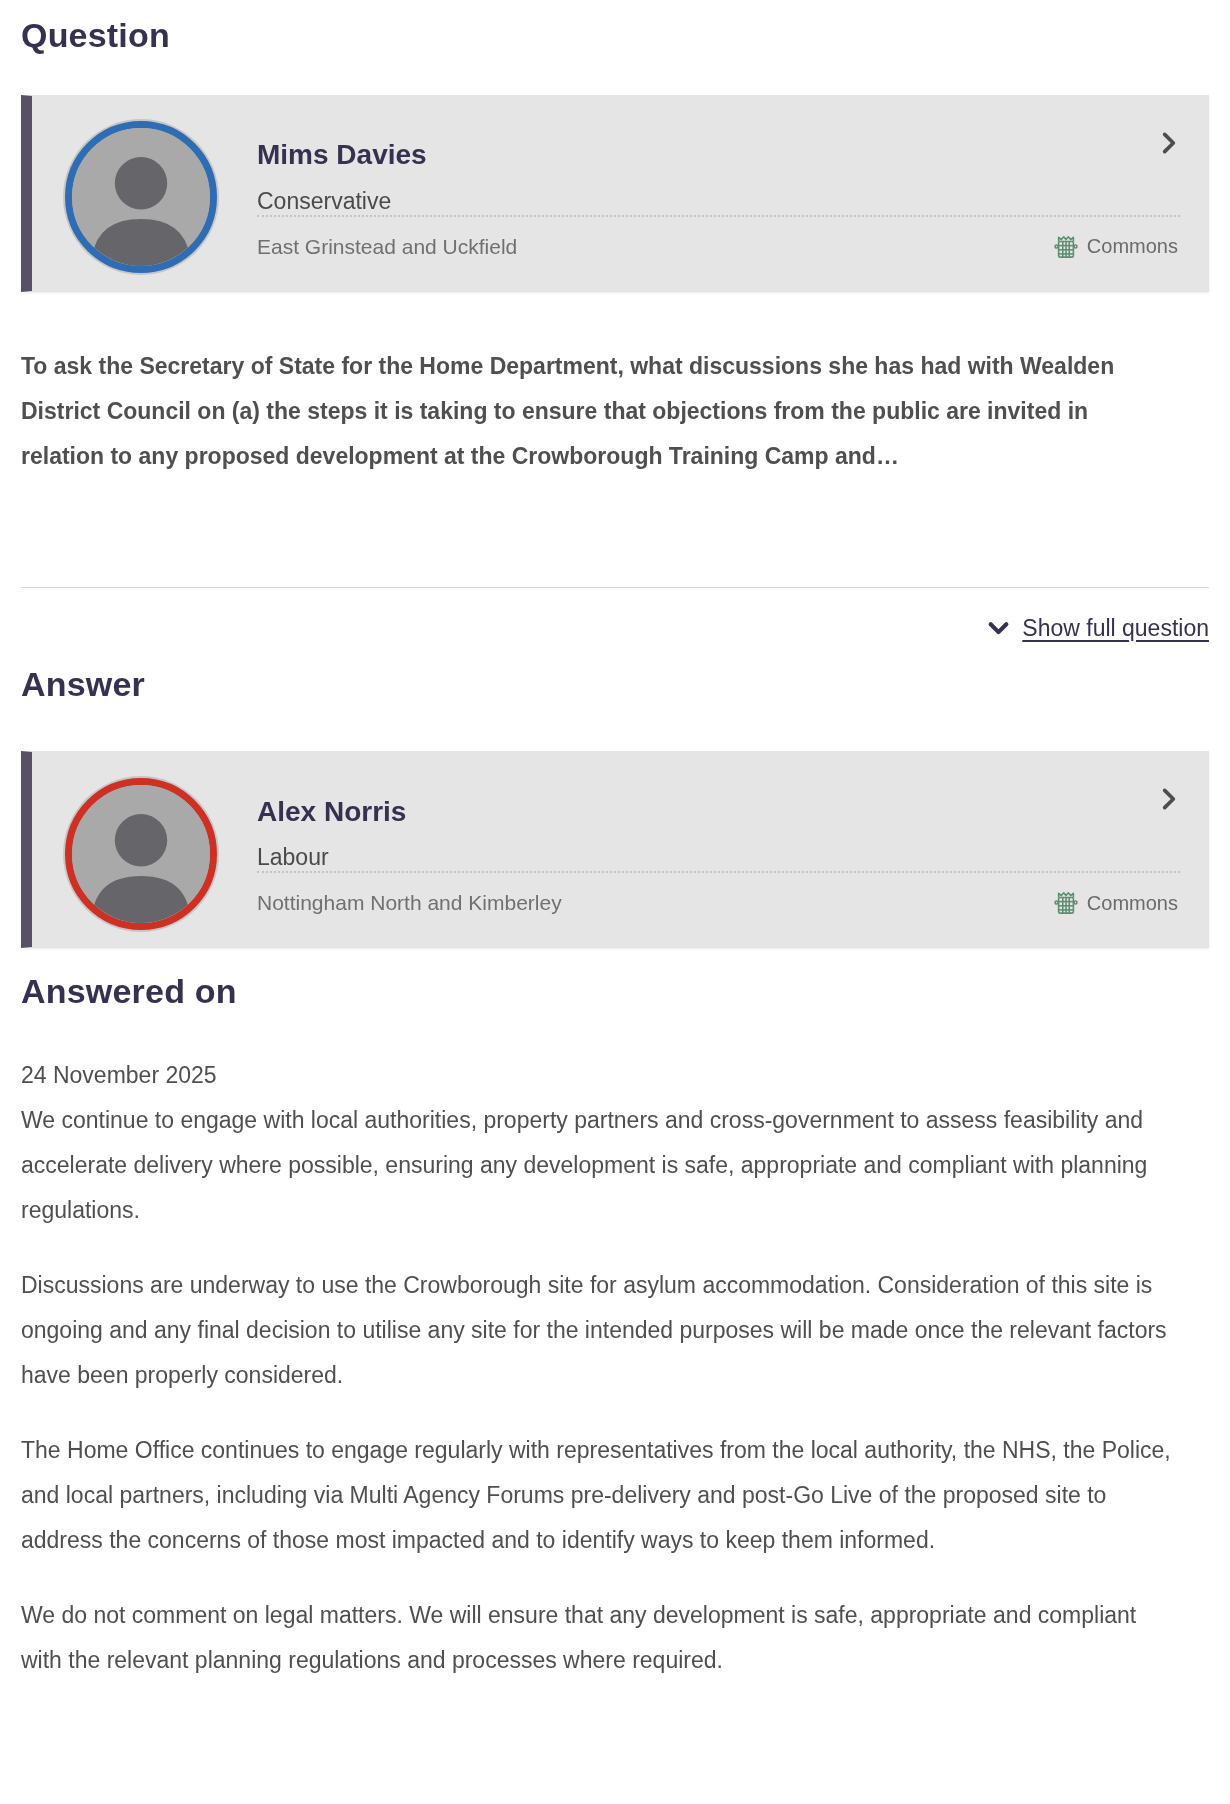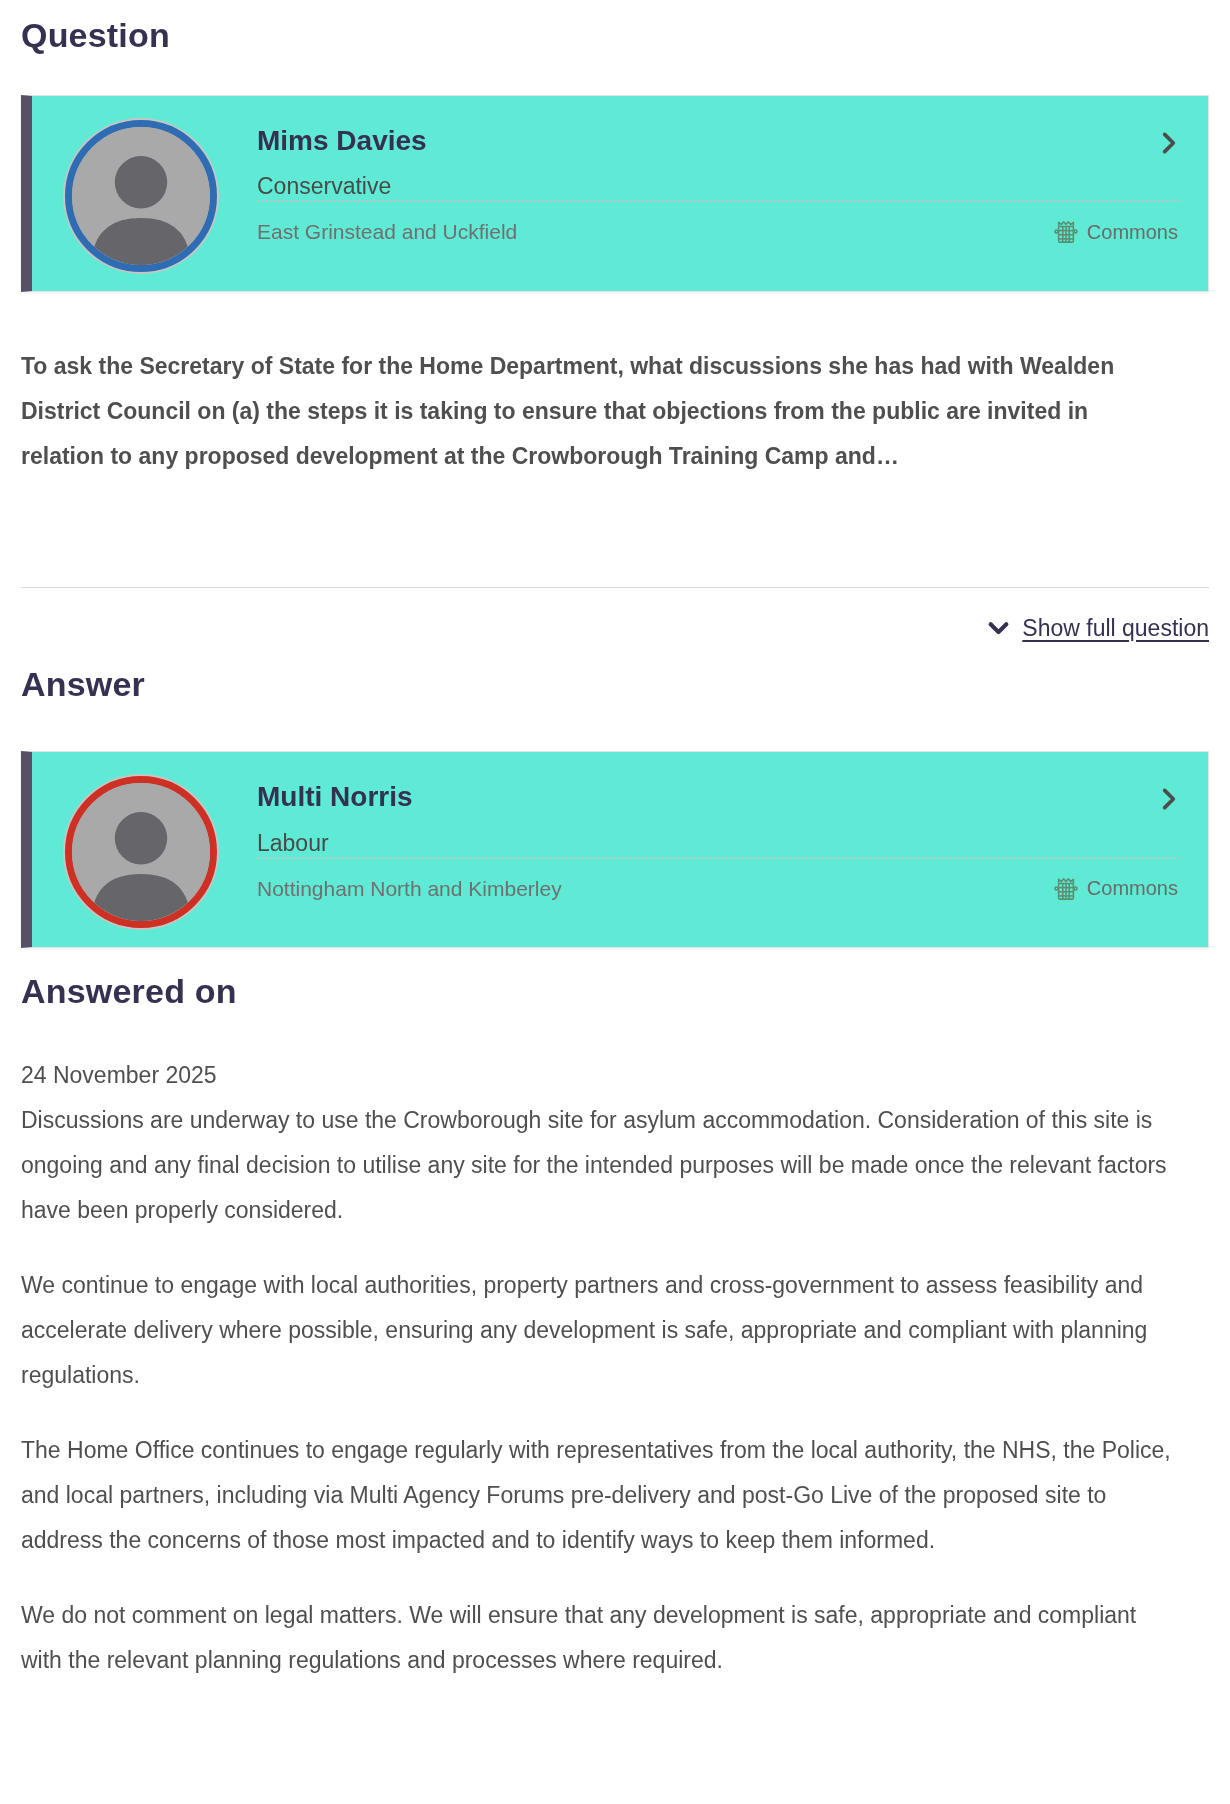--- a/index.html
+++ b/index.html
@@ -12,24 +12,24 @@
   .section-heading{
     font-size:34px;font-weight:bold;color:#373151;margin:0;line-height:1.25;
     letter-spacing:.2px;
   }
   #question-heading{margin-bottom:38px;}
   #answer-heading{margin-top:18px;margin-bottom:46px;}
   #answered-on-heading{margin-top:22px;margin-bottom:40px;}
 
   
   .member-card{
-    position:relative;background:#5eead4;height:197px;box-sizing:border-box;
+    position:relative;background:#e5e5e5;height:197px;box-sizing:border-box;
     border:1px solid #e3e3e3;border-left:11px solid #575067;
     box-shadow:0 1px 3px rgba(0,0,0,.08);
-    padding:22px 30px 16px 33px;display:flex;align-items:flex-start;
+    padding:22px 30px 16px 33px;display:flex;align-items:center;
     cursor:pointer;
   }
   .avatar{
     width:138px;height:138px;border-radius:50%;border:7px solid #2e6db4;
     box-shadow:0 0 0 2px #c6c6c6;overflow:hidden;background:#a6a6a6;flex:none;
     margin-top:2px;
   }
   .avatar svg{display:block;width:100%;height:100%;}
   .member-body{flex:1;margin-left:40px;display:flex;flex-direction:column;min-width:0;}
   .member-name{font-size:28px;font-weight:bold;color:#373151;line-height:1.2;margin-top:6px;}
@@ -125,21 +125,21 @@
   <div class="member-card">
     <div class="avatar" style="border-color: rgb(206, 48, 36);">
       <svg viewBox="0 0 100 100">
         <rect width="100" height="100" fill="#a9a9a9"></rect>
         <circle cx="50" cy="40" r="19" fill="#65656a"></circle>
         <path d="M14 102 Q14 66 50 66 Q86 66 86 102 Z" fill="#65656a"></path>
       </svg>
     </div>
     <div class="member-body">
       <div class="member-top">
-        <div class="member-name">Multi Norris</div>
+        <div class="member-name">Alex Norris</div>
         <div class="member-party">Labour</div>
       </div>
       <div class="dotted-divider"></div>
       <div class="member-bottom">
         <div class="member-constituency">Nottingham North and Kimberley</div>
         <div class="house-badge">
           <svg width="24" height="26" viewBox="0 0 26 28" fill="none" stroke="#5b8f71" stroke-width="1.7" stroke-linejoin="round">
             <path d="M5 8 L5 3.5 L8 6 L10.5 3 L13 6 L15.5 3 L18 6 L21 3.5 L21 8"></path>
             <rect x="5" y="8" width="16" height="17" rx="1.5"></rect>
             <line x1="9.5" y1="8" x2="9.5" y2="25"></line>
@@ -157,18 +157,18 @@
     </div>
     <svg class="card-chevron" viewBox="0 0 24 24" fill="none" stroke="#4d4d4d" stroke-width="3.4" stroke-linecap="round" stroke-linejoin="round">
       <path d="M8 4 L16 12 L8 20"></path>
     </svg>
   </div>
 
   <h1 class="section-heading" id="answered-on-heading">Answered on</h1>
 
   <p class="answered-date">24 November 2025</p>
 
+  <p class="answer-paragraph">We continue to engage with local authorities, property partners and cross-government to assess feasibility and accelerate delivery where possible, ensuring any development is safe, appropriate and compliant with planning regulations.</p>
   <p class="answer-paragraph">Discussions are underway to use the Crowborough site for asylum accommodation. Consideration of this site is ongoing and any final decision to utilise any site for the intended purposes will be made once the relevant factors have been properly considered.</p>
-  <p class="answer-paragraph">We continue to engage with local authorities, property partners and cross-government to assess feasibility and accelerate delivery where possible, ensuring any development is safe, appropriate and compliant with planning regulations.</p>
   <p class="answer-paragraph">The Home Office continues to engage regularly with representatives from the local authority, the NHS, the Police, and local partners, including via Multi Agency Forums pre-delivery and post-Go Live of the proposed site to address the concerns of those most impacted and to identify ways to keep them informed.</p>
   <p class="answer-paragraph">We do not comment on legal matters. We will ensure that any development is safe, appropriate and compliant with the relevant planning regulations and processes where required.</p>
 
 </div>
 
 </body></html>

